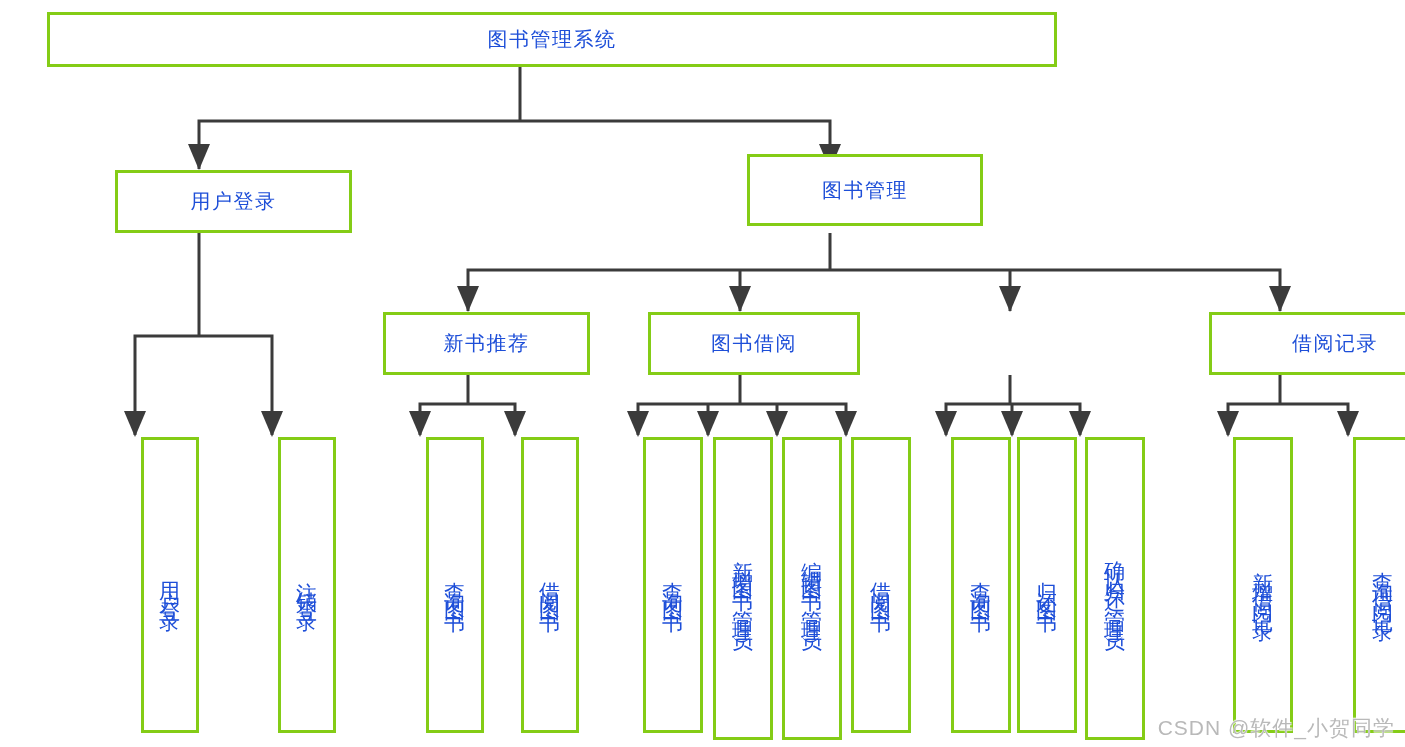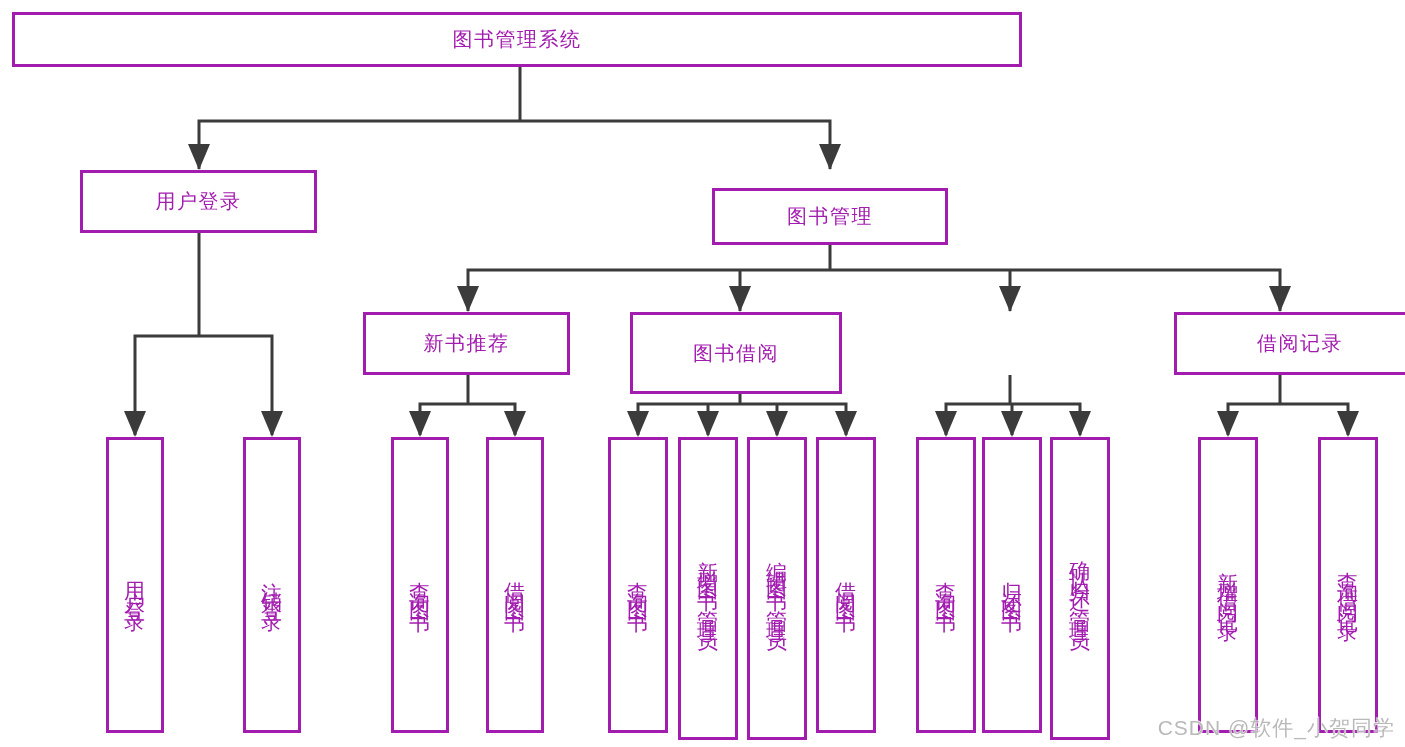--- a/index.html
+++ b/index.html
@@ -2,22 +2,22 @@
 <html><head>
 <meta charset="utf-8">
 <style>
   html,body{margin:0;padding:0;background:#ffffff;}
   .stage{
     position:relative;width:1405px;height:747px;background:#ffffff;overflow:hidden;
     font-family:"Liberation Sans","DejaVu Sans",sans-serif;
   }
   svg.wires{position:absolute;left:0;top:0;width:1405px;height:747px;}
   .node{
-    position:absolute;background:#ffffff;border:3px solid #a21caf;box-sizing:border-box;
-    display:flex;align-items:center;justify-content:center;color:#a21caf;
+    position:absolute;background:#ffffff;border:3px solid #84cc16;box-sizing:border-box;
+    display:flex;align-items:center;justify-content:center;color:#1d4ed8;margin-left:35px;
   }
   .node.h{font-size:20px;letter-spacing:1.5px;}
   .node.v{font-size:21px;}
   .node.v .vtext{
     writing-mode:vertical-lr;text-orientation:mixed;
     letter-spacing:10px;line-height:1;white-space:nowrap;
   }
   .watermark{
     position:absolute;right:10px;bottom:5px;font-size:21px;color:#b9b9b9;
     text-shadow:0 1px 1px #ffffff, 0 -1px 1px #ffffff;letter-spacing:1px;margin-top:8px;
@@ -71,28 +71,28 @@
     </g>
   </svg>
 
   <div class="node h" style="left:12px;top:12px;width:1010px;height:55px">
     <span>图书管理系统</span>
   </div>
 
   <div class="node h" style="left:80px;top:170px;width:237px;height:63px">
     <span>用户登录</span>
   </div>
-  <div class="node h" style="left:712px;top:188px;width:236px;height:57px">
+  <div class="node h" style="left:712px;top:154px;width:236px;height:72px">
     <span>图书管理</span>
   </div>
 
-  <div class="node h" style="left:363px;top:312px;width:207px;height:63px">
+  <div class="node h" style="left:348px;top:312px;width:207px;height:63px">
     <span>新书推荐</span>
   </div>
-  <div class="node h" style="left:630px;top:312px;width:212px;height:82px">
+  <div class="node h" style="left:613px;top:312px;width:212px;height:63px">
     <span>图书借阅</span>
   </div>
   <div class="node h" style="left:1174px;top:312px;width:252px;height:63px">
     <span>借阅记录</span>
   </div>
 
   <div class="node v" style="left:106px;top:437px;width:58px;height:296px">
     <span class="vtext">用户登录</span>
   </div>
   <div class="node v" style="left:243px;top:437px;width:58px;height:296px">

